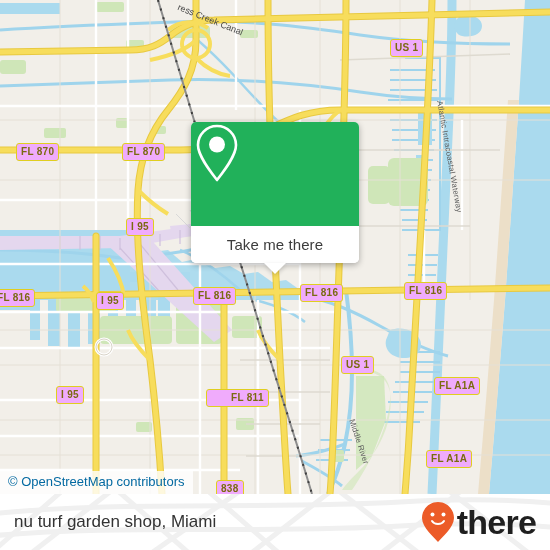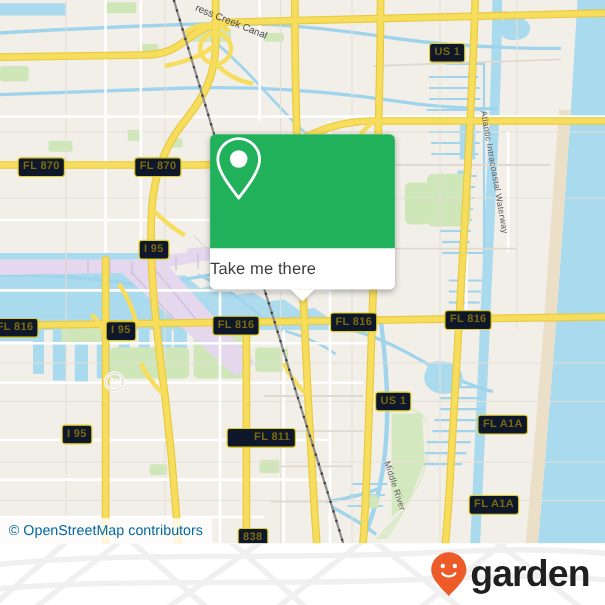--- a/index.html
+++ b/index.html
@@ -11,21 +11,21 @@
   }
   .screen{position:relative;width:550px;height:550px;overflow:hidden;}
 
   
   .map{position:absolute;left:0;top:0;width:550px;height:494px;overflow:hidden;background:#f2efe9;}
   .map svg{position:absolute;left:0;top:0;}
 
   
   .shield{
     position:absolute;
-    background:#0f172a;
+    background:#f0abfc;
     border:1px solid #e0ce1f;
     border-radius:3px;
     color:#7a6a10;
     font-size:10px;
     font-weight:bold;
     letter-spacing:.3px;
     line-height:13px;
     padding:1px 4px 2px 4px;
     white-space:nowrap;
     text-align:center;
@@ -60,21 +60,21 @@
   .callout-top{
     background:#21b15a;
     height:104px;
     border-radius:5px 5px 0 0;
     display:flex;align-items:center;justify-content:center;
   }
   .callout-bottom{
     background:#ffffff;
     height:37px;
     border-radius:0 0 5px 5px;
-    display:flex;align-items:center;justify-content:flex-start;
+    display:flex;align-items:center;justify-content:center;
   }
   .callout-bottom span{
     color:#3c3c3c;font-size:15px;letter-spacing:.1px;
   }
   .callout-tail{
     position:absolute;
     left:50%;margin-left:-11px;
     bottom:-11px;
     width:0;height:0;
     border-left:11px solid transparent;
@@ -402,24 +402,25 @@
         <path d="M200 -10 L280 60"></path>
         <path d="M150 60 L250 -10"></path>
         <path d="M250 60 L340 -10"></path>
         <path d="M330 -10 L420 60"></path>
         <path d="M380 60 L470 -10"></path>
         <path d="M440 -10 L530 60"></path>
         <path d="M-10 20 C120 6 260 16 400 8 C470 4 520 6 560 10"></path>
         <path d="M-10 42 C120 30 260 40 400 32 C470 28 520 30 560 34"></path>
       </g>
     </svg>
+    <div class="footer-title">nu turf garden shop, Miami</div>
     <div class="brand">
       <svg width="34" height="42" viewBox="0 0 34 42">
         <path d="M17 1 C25.8 1 33 8.2 33 17 C33 26.5 21 36 17 41 C13 36 1 26.5 1 17 C1 8.2 8.2 1 17 1 Z" fill="#ec5b28"></path>
         <circle cx="11.5" cy="13.5" r="2" fill="#ffffff"></circle>
         <circle cx="22.5" cy="13.5" r="2" fill="#ffffff"></circle>
         <path d="M11 20 C13.5 24 20.5 24 23 20" stroke="#ffffff" stroke-width="2" fill="none" stroke-linecap="round"></path>
       </svg>
-      <span class="brand-name">garden</span>
+      <span class="brand-name">there</span>
     </div>
   </div>
 
 </div>
 
 </body></html>

